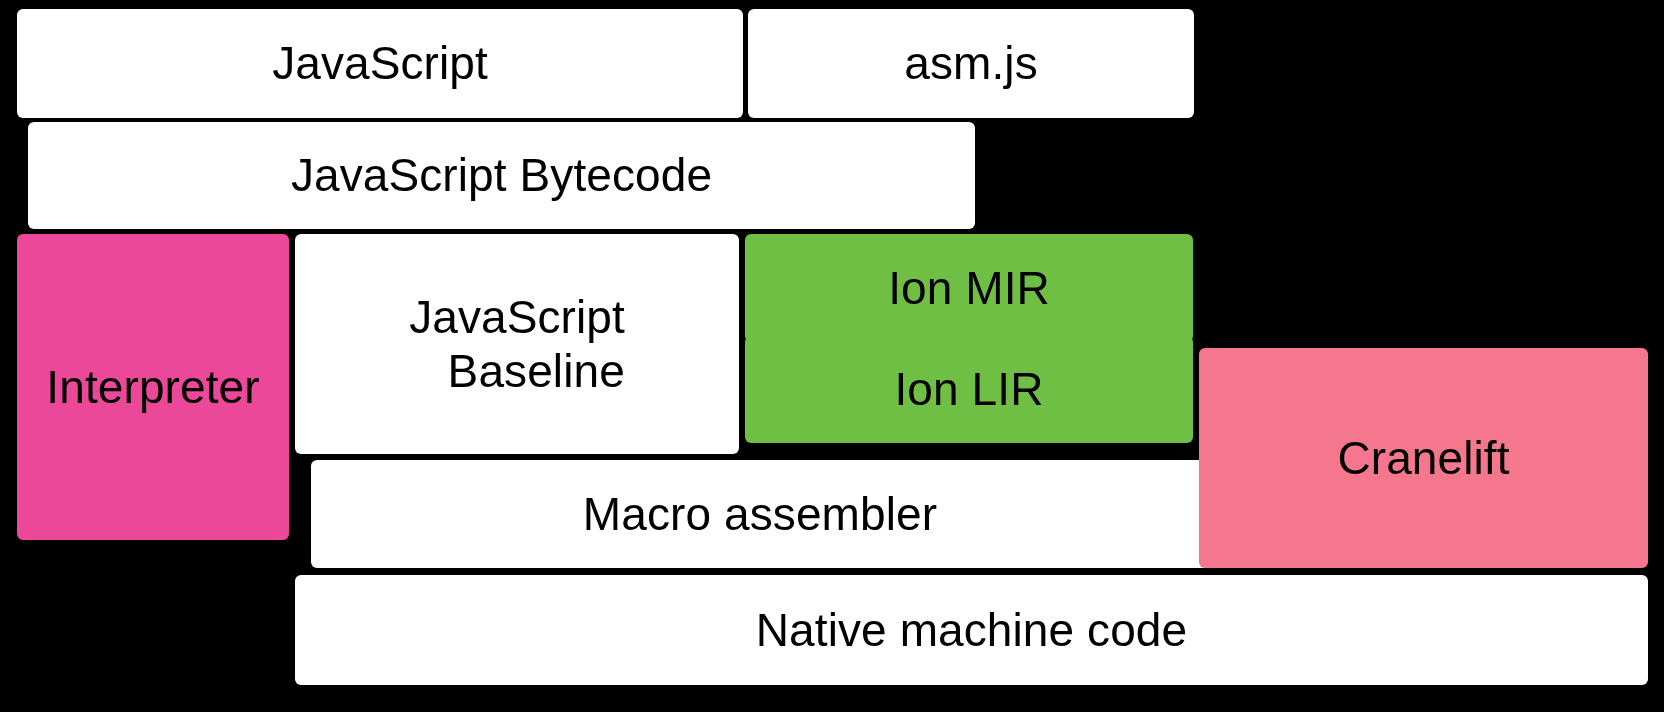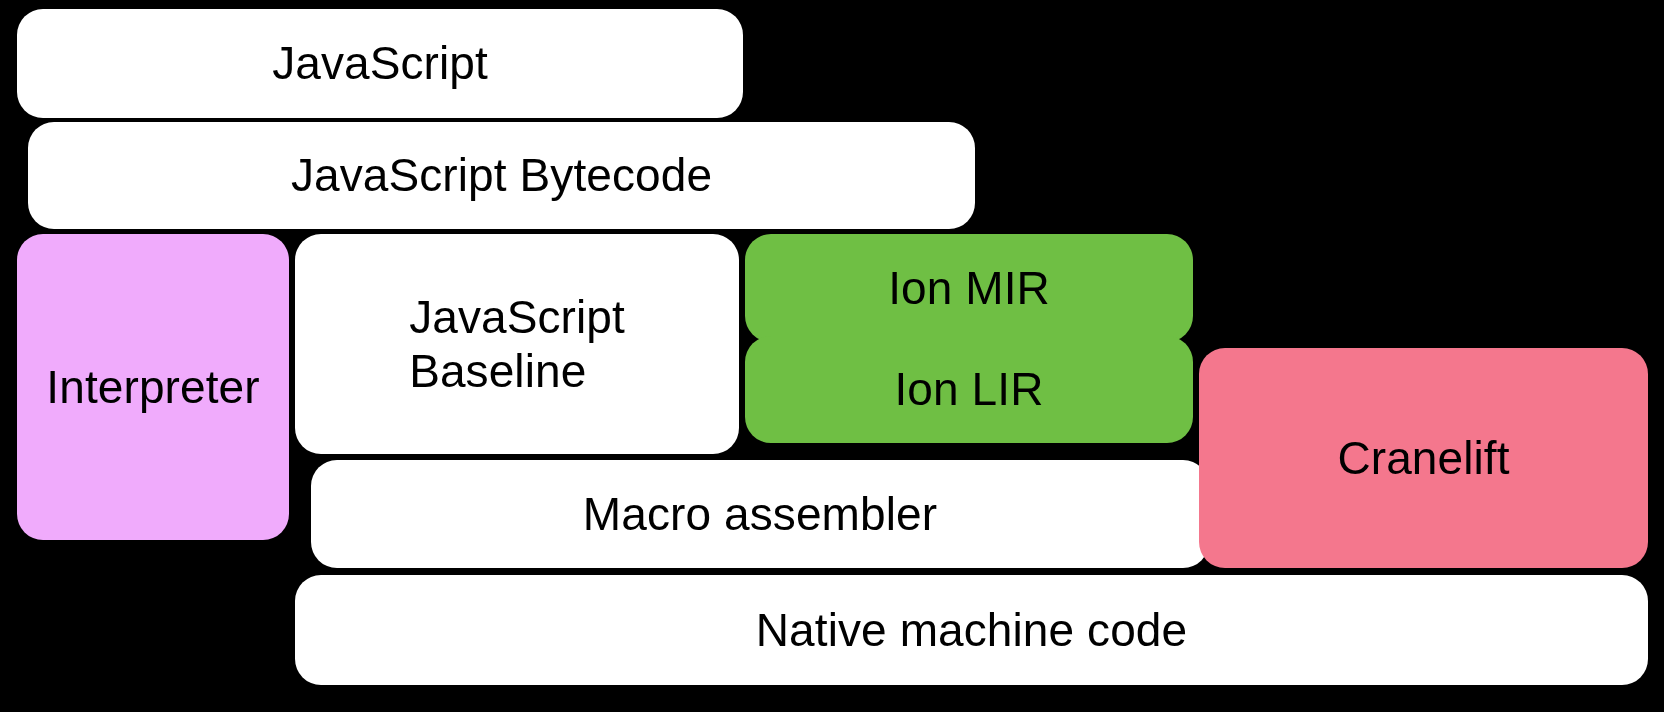--- a/index.html
+++ b/index.html
@@ -16,45 +16,46 @@
   }
   #stage {
     position: relative;
     width: 1664px;
     height: 712px;
     background: #000000;
   }
   .node {
     position: absolute;
     box-sizing: border-box;
-    border-radius: 26px;
+    border-radius: 6px;
     display: flex;
     align-items: center;
     justify-content: center;
-    text-align: left;
+    text-align: right;
     color: #000000;
     font-family: "Liberation Sans", sans-serif;
     font-size: 46px;
     font-weight: 400;
     line-height: 1.18;
     letter-spacing: 0.1px;
     white-space: pre-line;
     padding: 0 10px;
     -webkit-font-smoothing: antialiased;
   }
   .fill-white { background: #ffffff; }
-  .fill-gray  { background: #f0abfc; }
+  .fill-gray  { background: #ec4899; }
   .fill-green { background: #6fbf44; }
   .fill-pink  { background: #f4778d; }
 </style>
 </head>
 <body>
 
 <div id="stage">
     <div class="node fill-white" style="left: 17px; top: 9px; width: 726px; height: 109px;">JavaScript</div>
+    <div class="node fill-white" style="left: 748px; top: 9px; width: 446px; height: 109px;">asm.js</div>
     <div class="node fill-white" style="left: 28px; top: 122px; width: 947px; height: 107px;">JavaScript Bytecode</div>
     <div class="node fill-gray" style="left: 17px; top: 234px; width: 272px; height: 306px;">Interpreter</div>
     <div class="node fill-white" style="left: 295px; top: 234px; width: 444px; height: 220px;">JavaScript
 Baseline</div>
     <div class="node fill-green" style="left: 745px; top: 234px; width: 448px; height: 108px;">Ion MIR</div>
     <div class="node fill-green" style="left: 745px; top: 336px; width: 448px; height: 107px;">Ion LIR</div>
     <div class="node fill-white" style="left: 295px; top: 460px; width: 898px; height: 108px; margin-left: 16px;">Macro assembler</div>
     <div class="node fill-pink" style="left: 1199px; top: 348px; width: 449px; height: 220px;">Cranelift</div>
     <div class="node fill-white" style="left: 295px; top: 575px; width: 1353px; height: 110px;">Native machine code</div>
   </div>

